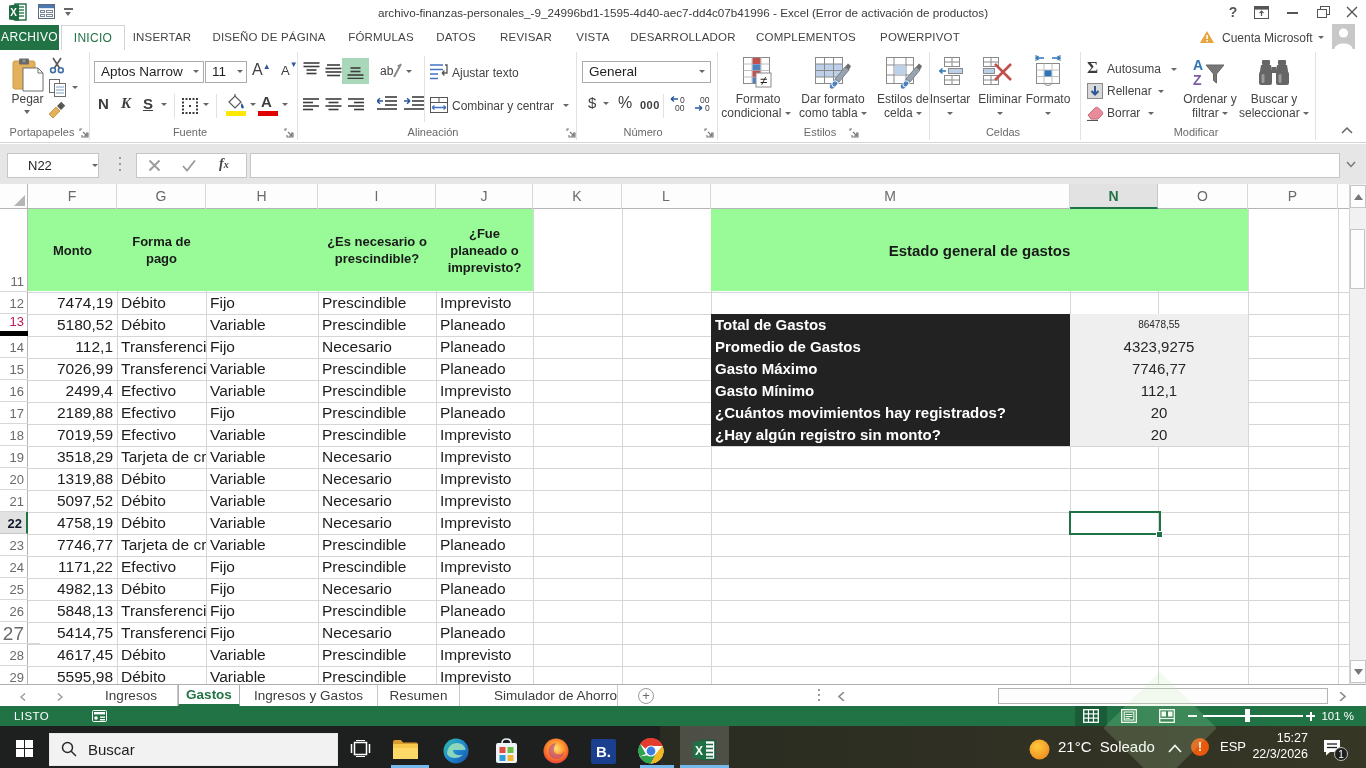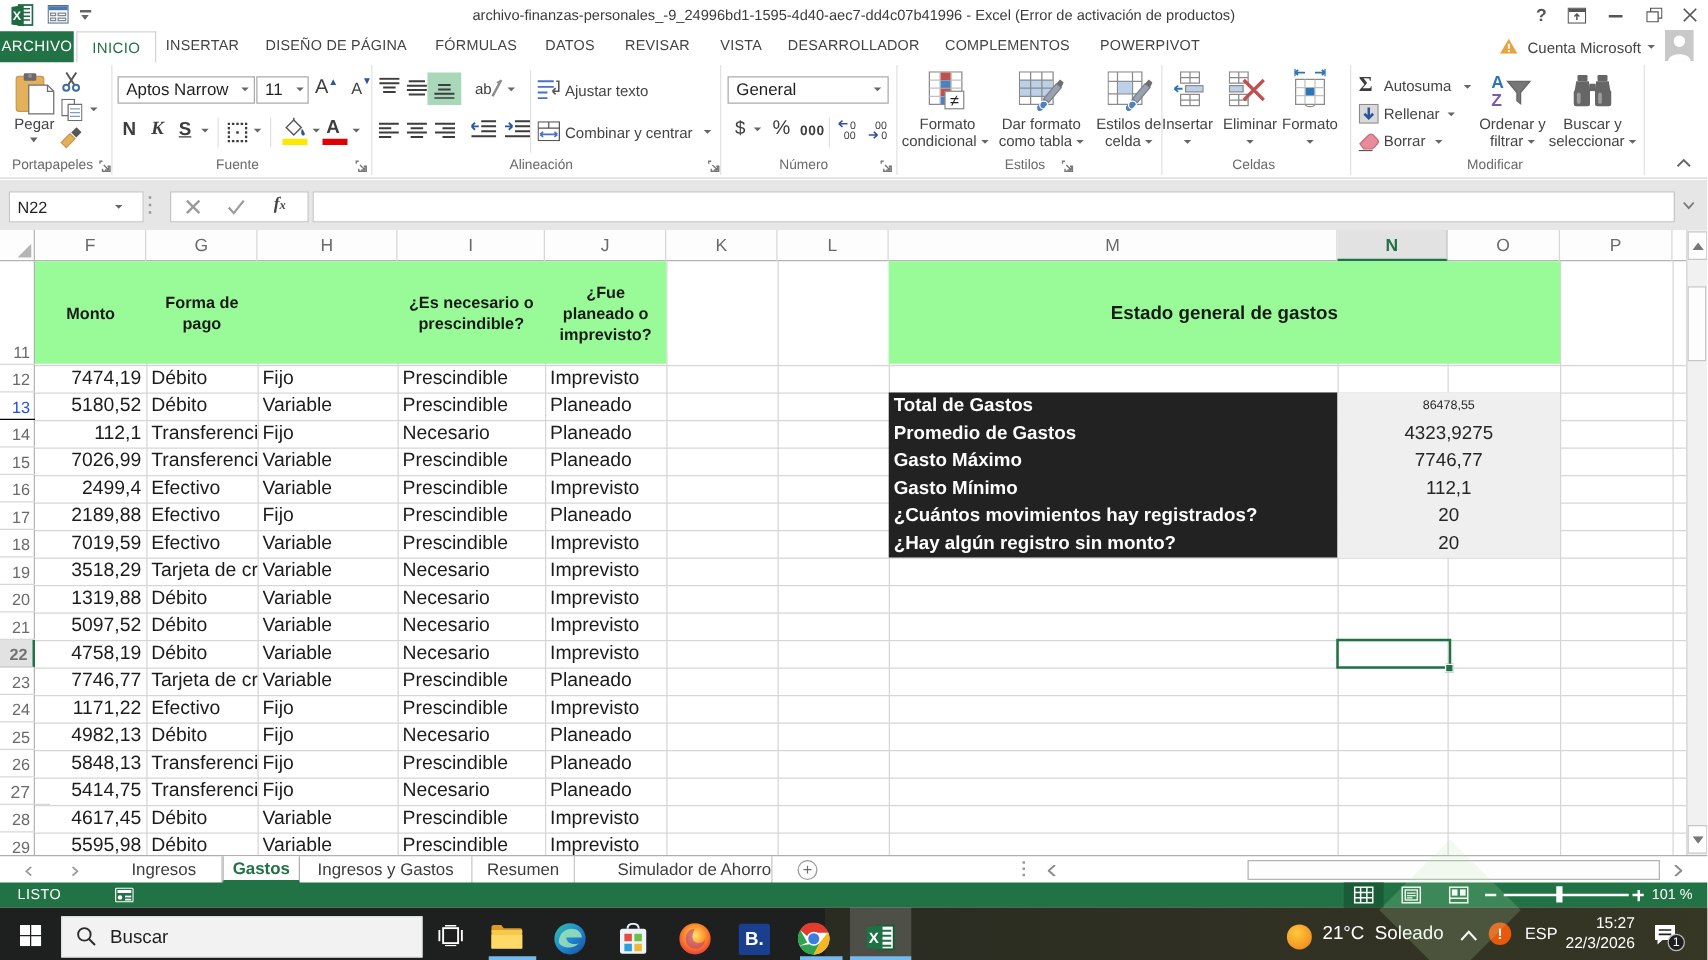--- a/index.html
+++ b/index.html
@@ -432,21 +432,21 @@
         <rect x="20.5" y="16" width="3" height="9" rx="1.5"></rect>
       </g>
 </svg>
 <div class="a rbtxt" style="left:1234px;top:42px;width:80px;text-align:center">Buscar y</div>
 <div class="a rbtxt" style="left:1228px;top:56px;width:92px;text-align:center">seleccionar <span class="dds" style="position:relative;top:-2px"></span></div>
 <svg class="a" style="left:1341px;top:76px" width="12" height="8" viewBox="0 0 12 8">
 <path d="M1 7 L6 2 L11 7" stroke="#666" stroke-width="1.5" fill="none"></path>
 </svg>
 </div>
 <div class="a" style="left:0;top:144px;width:1366px;height:40px;background:#e6e6e6">
-<div class="a" style="left:7px;top:9px;width:108px;height:25px;background:#fff;border:1px solid #c6c6c6;font-size:13px;color:#1f1f1f;line-height:23px;padding-left:6px">N22</div>
+<div class="a" style="left:7px;top:9px;width:92px;height:25px;background:#fff;border:1px solid #c6c6c6;font-size:13px;color:#1f1f1f;line-height:23px;padding-left:20px">N22</div>
 <div class="a dds" style="left:92px;top:20px"></div>
 <div class="a" style="left:119px;top:13px;width:2px;height:2px;background:#9a9a9a;box-shadow:0 6px 0 #9a9a9a,0 12px 0 #9a9a9a"></div>
 <div class="a" style="left:136px;top:9px;width:111px;height:25px;background:#fff;border:1px solid #c6c6c6"></div>
 <svg class="a" style="left:148px;top:15px" width="13" height="13" viewBox="0 0 13 13">
       <path d="M1.5 1.5 L11.5 11.5 M11.5 1.5 L1.5 11.5" stroke="#9a9a9a" stroke-width="1.8"></path>
     </svg>
 <svg class="a" style="left:182px;top:15px" width="14" height="13" viewBox="0 0 14 13">
       <path d="M1 7 L5 11.5 L13 1.5" stroke="#9a9a9a" stroke-width="1.8" fill="none"></path>
     </svg>
 <div class="a" style="left:219px;top:12px;font-size:14px;font-style:italic;font-weight:bold;color:#444;font-family:'Liberation Serif',serif">f<span style="font-size:10px">x</span></div>
@@ -469,35 +469,35 @@
 <div class="a" style="left:1158px;top:0;width:90px;height:25px;border-right:1px solid #d8d8d8;text-align:center;line-height:25px;font-size:14px;color:#6a6a6a">O</div>
 <div class="a" style="left:1248px;top:0;width:90px;height:25px;border-right:1px solid #d8d8d8;text-align:center;line-height:25px;font-size:14px;color:#6a6a6a">P</div>
 <div class="a" style="left:1070px;top:0;width:88px;height:25px;background:#e2e2e2;border-right:1px solid #c8c8c8;border-bottom:2px solid #217346;text-align:center;line-height:25px;font-size:14px;font-weight:bold;color:#217346">N</div>
 <svg class="a" style="left:14px;top:11px" width="12" height="12" viewBox="0 0 12 12">
       <path d="M11 0 L11 11 L0 11 Z" fill="#b5b5b5"></path>
     </svg>
 <div class="a" style="left:0;top:0;width:28px;height:25px;border-right:1px solid #b5b5b5"></div>
 <div class="a" style="left:0;top:25px;width:28px;height:475px;border-right:1px solid #b5b5b5"></div>
 <div class="a" style="left:0;top:25px;width:28px;height:83px;border-bottom:1px solid #d8d8d8;font-size:13px;color:#6a6a6a;text-align:right;padding-right:4px;display:flex;align-items:flex-end;justify-content:flex-end;line-height:19px">11</div>
 <div class="a" style="left:0;top:108px;width:28px;height:22px;border-bottom:1px solid #d8d8d8;font-size:13px;color:#6a6a6a;text-align:right;padding-right:4px;display:flex;align-items:flex-end;justify-content:flex-end;line-height:19px">12</div>
-<div class="a" style="left:0;top:130px;width:28px;height:22px;border-bottom:1px solid #000000;font-size:13px;color:#1d4ed8;text-align:right;padding-right:4px;display:flex;align-items:flex-end;justify-content:flex-end;line-height:19px">13</div>
+<div class="a" style="left:0;top:130px;width:28px;height:22px;border-bottom:5px solid #000000;font-size:13px;color:#be185d;text-align:right;padding-right:4px;display:flex;align-items:flex-end;justify-content:flex-end;line-height:19px">13</div>
 <div class="a" style="left:0;top:152px;width:28px;height:22px;border-bottom:1px solid #d8d8d8;font-size:13px;color:#6a6a6a;text-align:right;padding-right:4px;display:flex;align-items:flex-end;justify-content:flex-end;line-height:19px">14</div>
 <div class="a" style="left:0;top:174px;width:28px;height:22px;border-bottom:1px solid #d8d8d8;font-size:13px;color:#6a6a6a;text-align:right;padding-right:4px;display:flex;align-items:flex-end;justify-content:flex-end;line-height:19px">15</div>
 <div class="a" style="left:0;top:196px;width:28px;height:22px;border-bottom:1px solid #d8d8d8;font-size:13px;color:#6a6a6a;text-align:right;padding-right:4px;display:flex;align-items:flex-end;justify-content:flex-end;line-height:19px">16</div>
 <div class="a" style="left:0;top:218px;width:28px;height:22px;border-bottom:1px solid #d8d8d8;font-size:13px;color:#6a6a6a;text-align:right;padding-right:4px;display:flex;align-items:flex-end;justify-content:flex-end;line-height:19px">17</div>
 <div class="a" style="left:0;top:240px;width:28px;height:22px;border-bottom:1px solid #d8d8d8;font-size:13px;color:#6a6a6a;text-align:right;padding-right:4px;display:flex;align-items:flex-end;justify-content:flex-end;line-height:19px">18</div>
 <div class="a" style="left:0;top:262px;width:28px;height:22px;border-bottom:1px solid #d8d8d8;font-size:13px;color:#6a6a6a;text-align:right;padding-right:4px;display:flex;align-items:flex-end;justify-content:flex-end;line-height:19px">19</div>
 <div class="a" style="left:0;top:284px;width:28px;height:22px;border-bottom:1px solid #d8d8d8;font-size:13px;color:#6a6a6a;text-align:right;padding-right:4px;display:flex;align-items:flex-end;justify-content:flex-end;line-height:19px">20</div>
 <div class="a" style="left:0;top:306px;width:28px;height:22px;border-bottom:1px solid #d8d8d8;font-size:13px;color:#6a6a6a;text-align:right;padding-right:4px;display:flex;align-items:flex-end;justify-content:flex-end;line-height:19px">21</div>
-<div class="a" style="left:0;top:328px;width:28px;height:22px;background:#e2e2e2;border-bottom:1px solid #c8c8c8;border-right:2px solid #217346;font-size:13px;font-weight:bold;color:#737373;text-align:right;padding-right:4px;display:flex;align-items:flex-end;justify-content:flex-end;line-height:19px">22</div>
+<div class="a" style="left:0;top:328px;width:28px;height:22px;background:#e2e2e2;border-bottom:1px solid #c8c8c8;border-right:2px solid #217346;font-size:13px;font-weight:bold;color:#0f172a;text-align:right;padding-right:4px;display:flex;align-items:flex-end;justify-content:flex-end;line-height:19px">22</div>
 <div class="a" style="left:0;top:350px;width:28px;height:22px;border-bottom:1px solid #d8d8d8;font-size:13px;color:#6a6a6a;text-align:right;padding-right:4px;display:flex;align-items:flex-end;justify-content:flex-end;line-height:19px">23</div>
 <div class="a" style="left:0;top:372px;width:28px;height:22px;border-bottom:1px solid #d8d8d8;font-size:13px;color:#6a6a6a;text-align:right;padding-right:4px;display:flex;align-items:flex-end;justify-content:flex-end;line-height:19px">24</div>
 <div class="a" style="left:0;top:394px;width:28px;height:22px;border-bottom:1px solid #d8d8d8;font-size:13px;color:#6a6a6a;text-align:right;padding-right:4px;display:flex;align-items:flex-end;justify-content:flex-end;line-height:19px">25</div>
 <div class="a" style="left:0;top:416px;width:28px;height:22px;border-bottom:1px solid #d8d8d8;font-size:13px;color:#6a6a6a;text-align:right;padding-right:4px;display:flex;align-items:flex-end;justify-content:flex-end;line-height:19px">26</div>
-<div class="a" style="left:0;top:438px;width:40px;height:22px;border-bottom:1px solid #d8d8d8;font-size:14px;color:#6a6a6a;text-align:right;padding-right:16px;display:flex;align-items:flex-end;justify-content:flex-end;line-height:19px">27</div>
+<div class="a" style="left:0;top:438px;width:40px;height:22px;border-bottom:1px solid #d8d8d8;font-size:19px;color:#6a6a6a;text-align:right;padding-right:16px;display:flex;align-items:flex-end;justify-content:flex-end;line-height:19px">27</div>
 <div class="a" style="left:0;top:460px;width:28px;height:22px;border-bottom:1px solid #d8d8d8;font-size:13px;color:#6a6a6a;text-align:right;padding-right:4px;display:flex;align-items:flex-end;justify-content:flex-end;line-height:19px">28</div>
 <div class="a" style="left:0;top:482px;width:28px;height:22px;border-bottom:1px solid #d8d8d8;font-size:13px;color:#6a6a6a;text-align:right;padding-right:4px;display:flex;align-items:flex-end;justify-content:flex-end;line-height:19px">29</div>
 <div class="a" style="left:117px;top:25px;width:1px;height:475px;background:#d6d6d6"></div>
 <div class="a" style="left:206px;top:25px;width:1px;height:475px;background:#d6d6d6"></div>
 <div class="a" style="left:318px;top:25px;width:1px;height:475px;background:#d6d6d6"></div>
 <div class="a" style="left:436px;top:25px;width:1px;height:475px;background:#d6d6d6"></div>
 <div class="a" style="left:533px;top:25px;width:1px;height:475px;background:#d6d6d6"></div>
 <div class="a" style="left:622px;top:25px;width:1px;height:475px;background:#d6d6d6"></div>
 <div class="a" style="left:711px;top:25px;width:1px;height:475px;background:#d6d6d6"></div>
 <div class="a" style="left:1070px;top:25px;width:1px;height:475px;background:#d6d6d6"></div>

